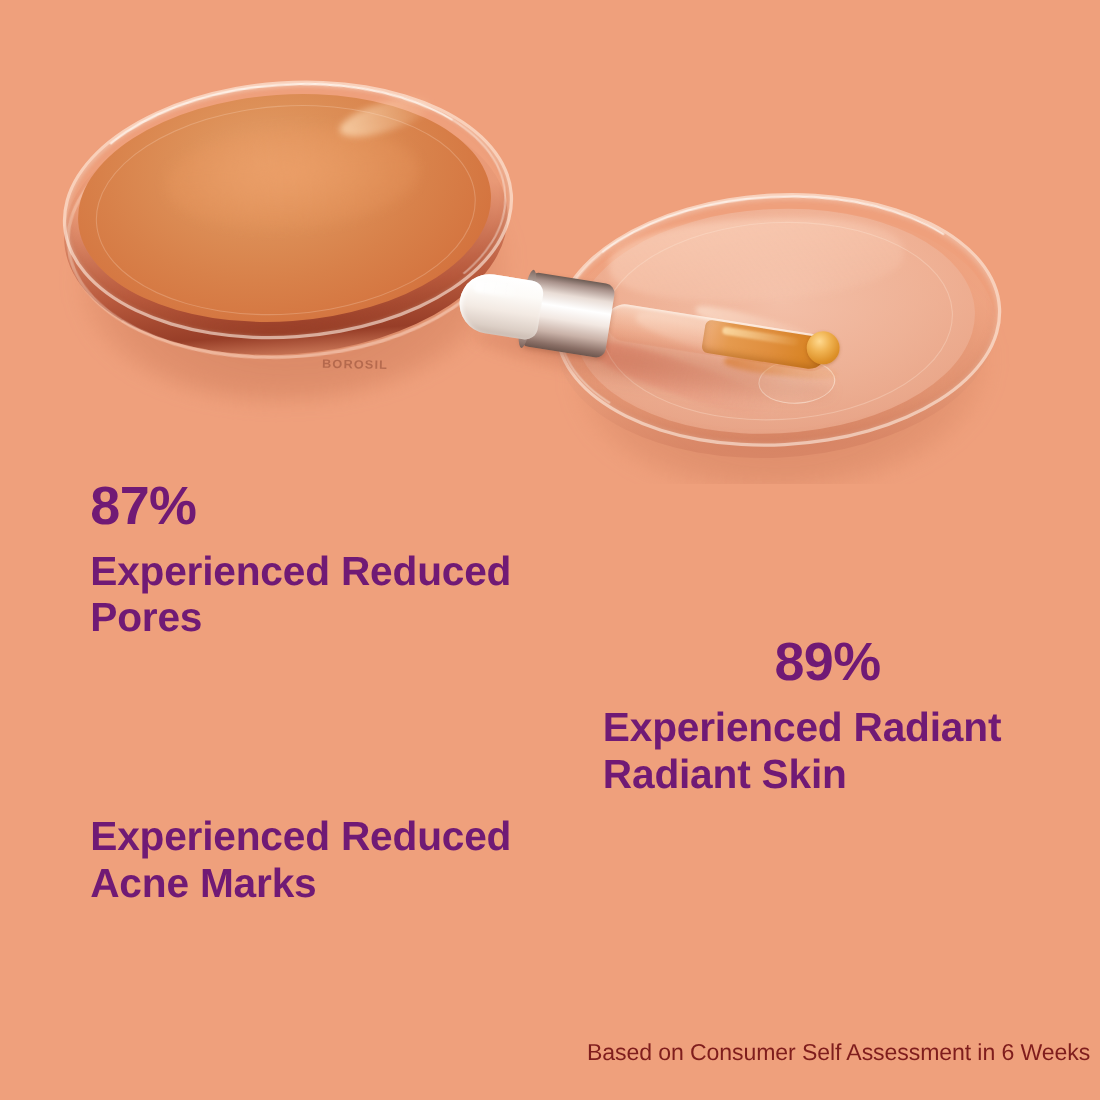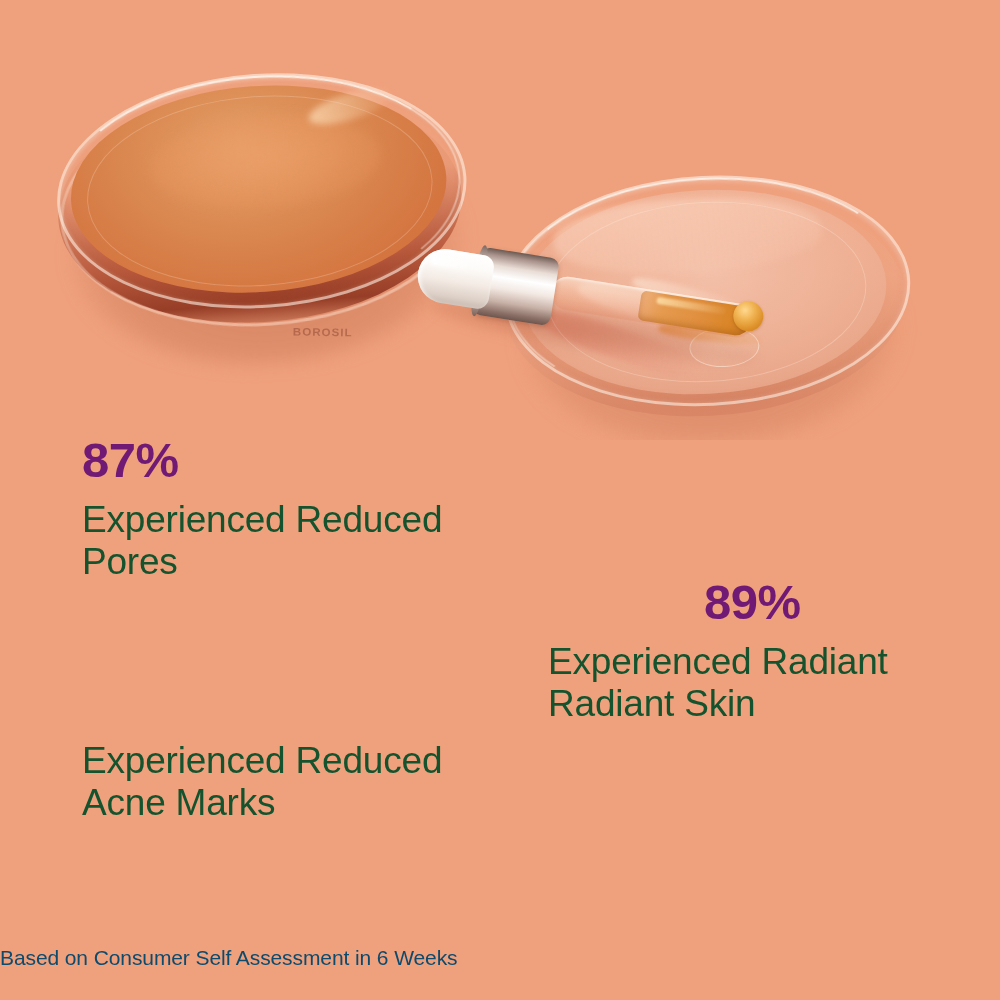--- a/index.html
+++ b/index.html
@@ -381,23 +381,23 @@
   }
   .stat-pct {
     color: #701a75;
     font-size: 49px;
     font-weight: 700;
     letter-spacing: -0.5px;
     line-height: 1;
     margin: 0 0 14px 0;
   }
   .stat-label {
-    color: #14532d;
+    color: #701a75;
     font-size: 37px;
-    font-weight: 400;
+    font-weight: 700;
     line-height: 1.14;
     letter-spacing: -0.2px;
     margin: 0;
     white-space: pre-line;
   }
 
   .stat-pores  { left: 82px;  top: 436px; width: 470px; }
   .stat-glow   { left: 548px; top: 578px; width: 448px; }
   .stat-acne   { left: 82px;  top: 740px; width: 470px; }
 
@@ -406,24 +406,24 @@
     width: 290px;
     margin-left: 156px;
   }
 
   .footnote {
     position: absolute;
     left: 0; top: 946px;
     width: 1000px;
     padding-right: 9px;
     box-sizing: border-box;
-    text-align: left;
+    text-align: right;
     font-size: 21px;
     font-weight: 400;
-    color: #0c4a6e;
+    color: #7f1d1d;
     letter-spacing: -0.1px;
   }
 </style>
 </head>
 <body>
 
 <div id="canvas">
 
   <div class="photo">
 

